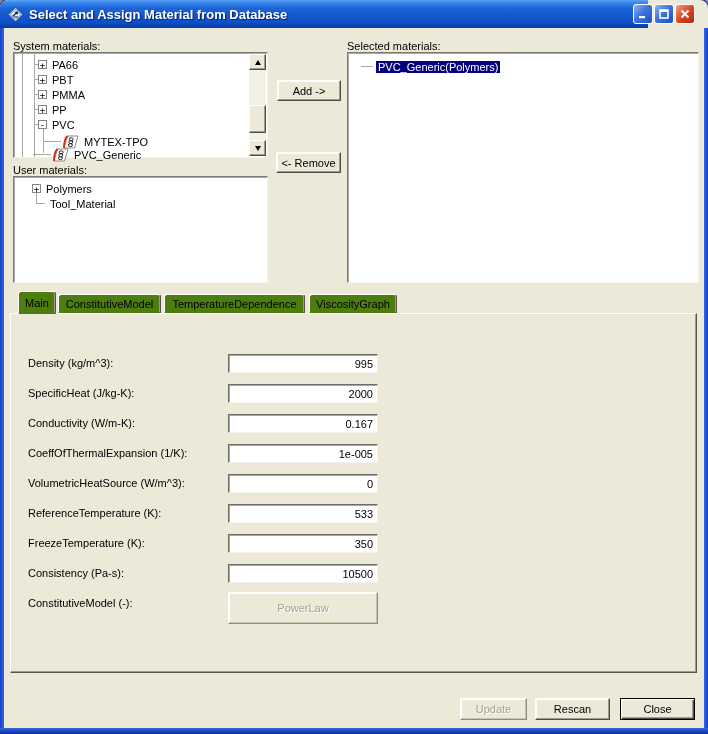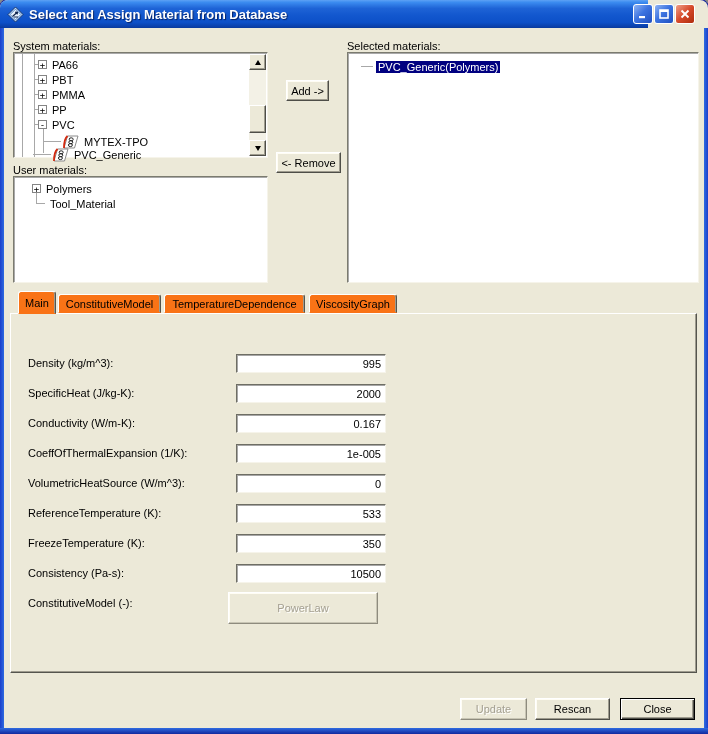--- a/index.html
+++ b/index.html
@@ -54,30 +54,30 @@
   .sbar{position:absolute;top:1px;right:1px;bottom:1px;width:17px;background:#F3F1E6;}
   .sbtn{position:absolute;left:0;width:17px;height:16px;background:#ECE9D8;
     border:1px solid;border-color:#FFFFFF #4E4E48 #4E4E48 #FFFFFF;box-shadow:inset -1px -1px 0 #9E9B8E;
     display:flex;align-items:center;justify-content:center;}
   .sbtn.up{top:0;} .sbtn.down{bottom:0;}
   .tri-up{width:0;height:0;border-left:3px solid transparent;border-right:3px solid transparent;border-bottom:5px solid #000;}
   .tri-down{width:0;height:0;border-left:3px solid transparent;border-right:3px solid transparent;border-top:5px solid #000;}
   .sthumb{position:absolute;left:0;width:17px;height:28px;top:51px;background:#ECE9D8;
     border:1px solid;border-color:#FFFFFF #4E4E48 #4E4E48 #FFFFFF;box-shadow:inset -1px -1px 0 #9E9B8E;}
   
-  .tab{position:absolute;top:294px;height:19px;background:#f97316;
+  .tab{position:absolute;top:294px;height:19px;background:#4d7c0f;
     border:1px solid;border-color:#FFFFFF #55554E transparent #FFFFFF;border-radius:3px 3px 0 0;
     box-shadow:inset -1px 0 0 #9E9B8E;
     display:flex;align-items:center;justify-content:center;padding:0 6px;white-space:nowrap;z-index:1;}
   .tab.active{top:291px;height:23px;z-index:3;}
   .panel{position:absolute;left:10px;top:313px;width:687px;height:360px;background:#ECE9D8;
     border:1px solid;border-color:#FFFFFF #55554E #55554E #FFFFFF;box-shadow:inset -1px -1px 0 #9E9B8E;z-index:2;}
   .frow{position:absolute;left:0;width:100%;height:19px;}
   .frow .flabel{position:absolute;left:28px;top:3px;white-space:nowrap;}
-  .frow .field{left:236px;top:0;}
+  .frow .field{left:228px;top:0;}
 </style>
 </head>
 <body>
 
 <div id="window">
 
   <div class="titlebar">
     <svg class="title-icon" viewBox="0 0 17 17">
       <polygon points="8.5,1 16,8.5 8.5,16 1,8.5" fill="#BFD9F7" stroke="#16366E" stroke-width="1"></polygon>
       <polygon points="8.5,3.2 13.8,8.5 8.5,13.8 3.2,8.5" fill="#E8F2FD" stroke="#4A78B4" stroke-width="0.8"></polygon>
@@ -177,21 +177,21 @@
     <div class="trow" style="left:18px;top:4px;">
       <span class="ebox">+</span>
       <span class="tlabel">Polymers</span>
     </div>
     <div class="trow" style="left:22px;top:19px;">
       <span class="dash" style="width:9px;"></span>
       <span class="tlabel">Tool_Material</span>
     </div>
   </div>
 
-  <div class="btn" style="left:286px;top:80px;width:43px;height:21px;">
+  <div class="btn" style="left:277px;top:80px;width:64px;height:21px;">
     <span>Add -&gt;</span>
   </div>
   <div class="btn" style="left:276px;top:152px;width:65px;height:21px;">
     <span>&lt;- Remove</span>
   </div>
 
   <div class="lbl" style="left:347px;top:40px;">Selected materials:</div>
   <div class="listbox sunken" style="left:347px;top:52px;width:352px;height:231px;">
     <div class="trow" style="left:13px;top:6px;">
       <span class="dash" style="width:12px;"></span>

